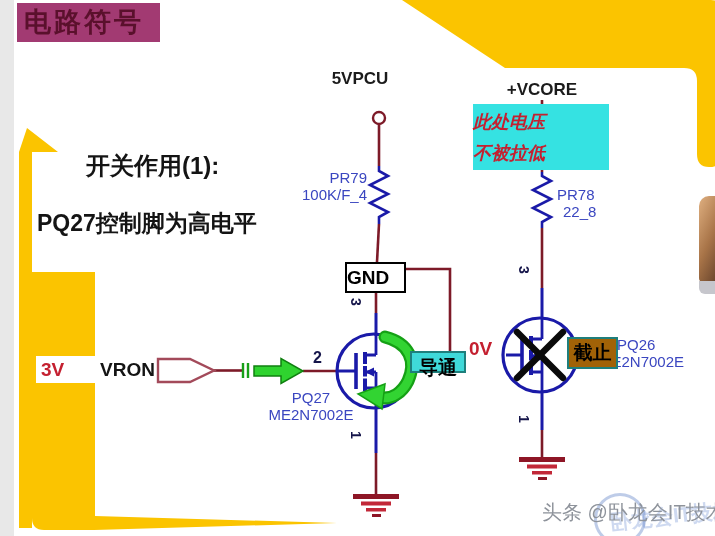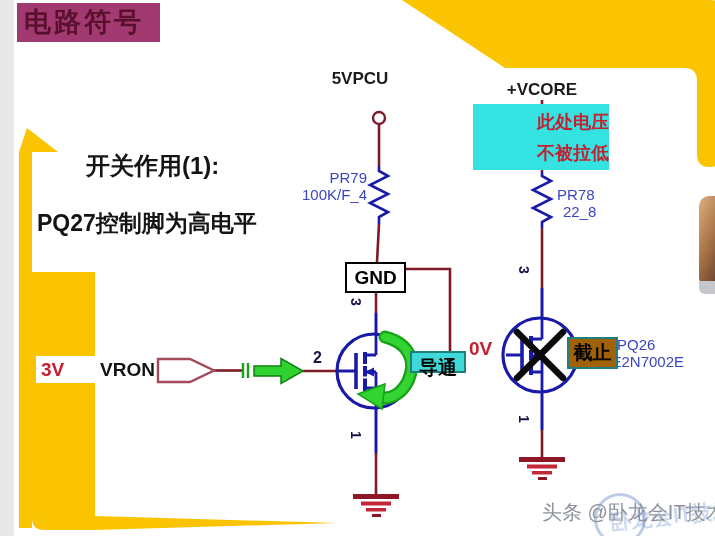--- a/index.html
+++ b/index.html
@@ -17,31 +17,31 @@
     letter-spacing:3px;z-index:6;box-sizing:border-box;
   }
   .h1{left:72px;top:150px;font-size:24px;font-weight:bold;color:#141414;z-index:3;}
   .h2{left:23px;top:208px;font-size:23px;font-weight:bold;color:#141414;z-index:3;}
   .netlabel{font-size:17px;font-weight:bold;color:#1b1b1b;z-index:3;text-align:center;}
   .net-5v{left:300px;top:69px;width:92px;}
   .net-vcore{left:486px;top:80px;width:84px;}
   .note-box{
     left:459px;top:104px;width:136px;height:66px;background:#35E2E2;
     z-index:4;display:flex;flex-direction:column;justify-content:space-around;
-    align-items:flex-end;padding:2px 0;box-sizing:border-box;
+    align-items:flex-start;padding:2px 0;box-sizing:border-box;font-style:italic;
   }
   .note-box div{color:#C42030;font-weight:bold;font-size:18px;line-height:26px;}
   .ref-label{font-size:15px;line-height:17px;color:#3A46C0;z-index:3;}
   .pr79{left:259px;top:169px;width:94px;text-align:right;}
   .pr78{left:543px;top:186px;width:80px;text-align:left;}
   .pq27{left:242px;top:389px;width:110px;text-align:center;}
   .pq26{left:585px;top:336px;width:100px;text-align:left;z-index:3;}
   .gnd-box{
     left:331px;top:262px;width:61px;height:31px;background:#ffffff;
-    border:2px solid #000;z-index:4;text-align:center;font-size:19px;
+    border:2px solid #000;z-index:4;text-align:left;font-size:19px;
     font-weight:bold;color:#000;line-height:28px;box-sizing:border-box;
   }
   .state-box{
     z-index:5;background:#a16207;border:2px solid #1E7F7C;color:#000;
     font-weight:bold;font-size:19px;text-align:center;box-sizing:border-box;
   }
   .state-on{left:396px;top:351px;width:56px;height:22px;line-height:29px;background:#3FD9D9;}
   .state-off{left:553px;top:337px;width:51px;height:32px;line-height:28px;}
   .pin{font-size:14px;color:#15154a;z-index:3;font-weight:bold;}
   .pin-rot{transform:rotate(90deg);transform-origin:center;}
@@ -183,20 +183,24 @@
     <div>PR79</div>
     <div>100K/F_4</div>
   </div>
   <div class="abs ref-label pr78">
     <div>PR78</div>
     <div style="padding-left:6px;">22_8</div>
   </div>
 
   <div class="abs gnd-box">GND</div>
 
+  <div class="abs ref-label pq27">
+    <div>PQ27</div>
+    <div>ME2N7002E</div>
+  </div>
   <div class="abs ref-label pq26">
     <div style="padding-left:18px;">PQ26</div>
     <div>ME2N7002E</div>
   </div>
 
   <div class="abs state-box state-on">导通</div>
   <div class="abs state-box state-off">截止</div>
 
   <div class="abs pin pin-rot" style="left:338px;top:294px;">3</div>
   <div class="abs pin" style="left:299px;top:349px;font-size:16px;">2</div>

